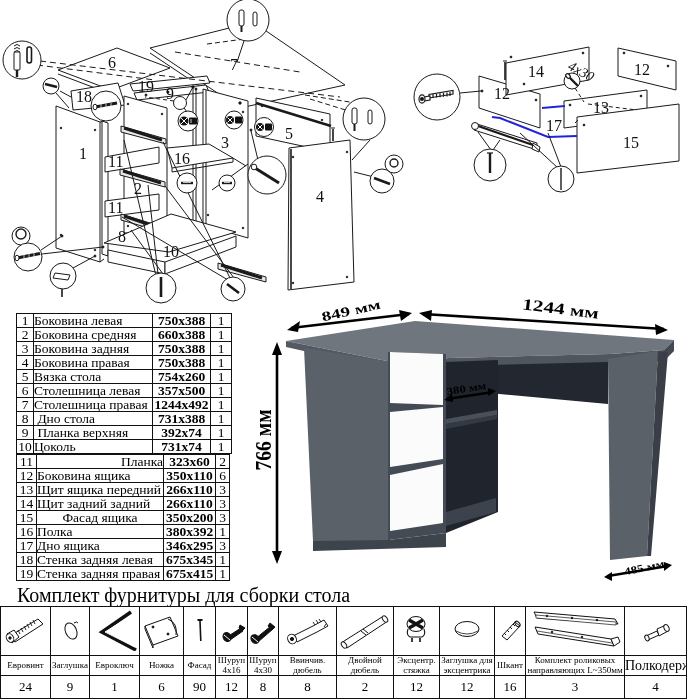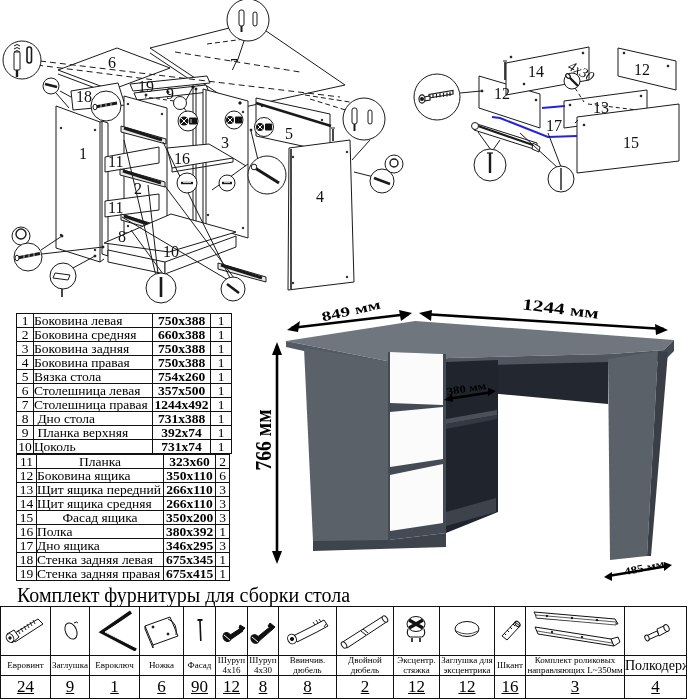--- a/index.html
+++ b/index.html
@@ -12,21 +12,21 @@
   table.parts td{border:1px solid #111;padding:0;line-height:13px;height:12.9px;
        font-size:13.5px;white-space:nowrap;overflow:hidden;}
   td.num{text-align:center;}
   td.nm{padding-left:4px;}
   td.sz{text-align:center;font-size:14px;font-weight:bold;}
   td.q{text-align:center;}
   
   table.hw{border-collapse:collapse;table-layout:fixed;font-family:"Liberation Serif",serif;}
   table.hw td{border:1px solid #111;padding:0;text-align:center;vertical-align:middle;overflow:hidden;}
   .hlbl{font-size:9px;line-height:9.5px;}
-  .hqty{font-size:17px;height:23px;text-decoration:underline;}
+  .hqty{font-size:13px;height:23px;}
   .hico{height:45px;}
 </style>
 </head>
 <body>
 <div id="canvas">
 
   <svg class="abs" style="left:0;top:0" width="689" height="700" viewBox="0 0 689 700" fill="none" stroke="#1a1a1a" stroke-width="1">
     <g id="exploded-left">
 
       <polygon points="58,70 117,48 170,68 111,90" fill="#fff"></polygon>
@@ -462,39 +462,39 @@
     <table class="parts" style="width:213px;">
       <colgroup>
           <col style="width:20px">
           <col style="width:127px">
           <col style="width:52px">
           <col style="width:14px">
         </colgroup>
       <tbody>
           <tr>
             <td class="num">11</td>
-            <td class="nm" style="text-align:center">Планка</td>
+            <td class="nm" style="text-align:right">Планка</td>
             <td class="sz">323х60</td>
             <td class="q">2</td>
           </tr>
       <tr>
             <td class="num">12</td>
             <td class="nm">Боковина ящика</td>
             <td class="sz">350х110</td>
             <td class="q">6</td>
           </tr>
       <tr>
             <td class="num">13</td>
             <td class="nm">Щит ящика передний</td>
             <td class="sz">266х110</td>
             <td class="q">3</td>
           </tr>
       <tr>
             <td class="num">14</td>
-            <td class="nm">Щит ящика средняя</td>
+            <td class="nm">Щит задний задний</td>
             <td class="sz">266х110</td>
             <td class="q">3</td>
           </tr>
       <tr>
             <td class="num">15</td>
             <td class="nm" style="text-align:center">Фасад ящика</td>
             <td class="sz">350х200</td>
             <td class="q">3</td>
           </tr>
       <tr>

